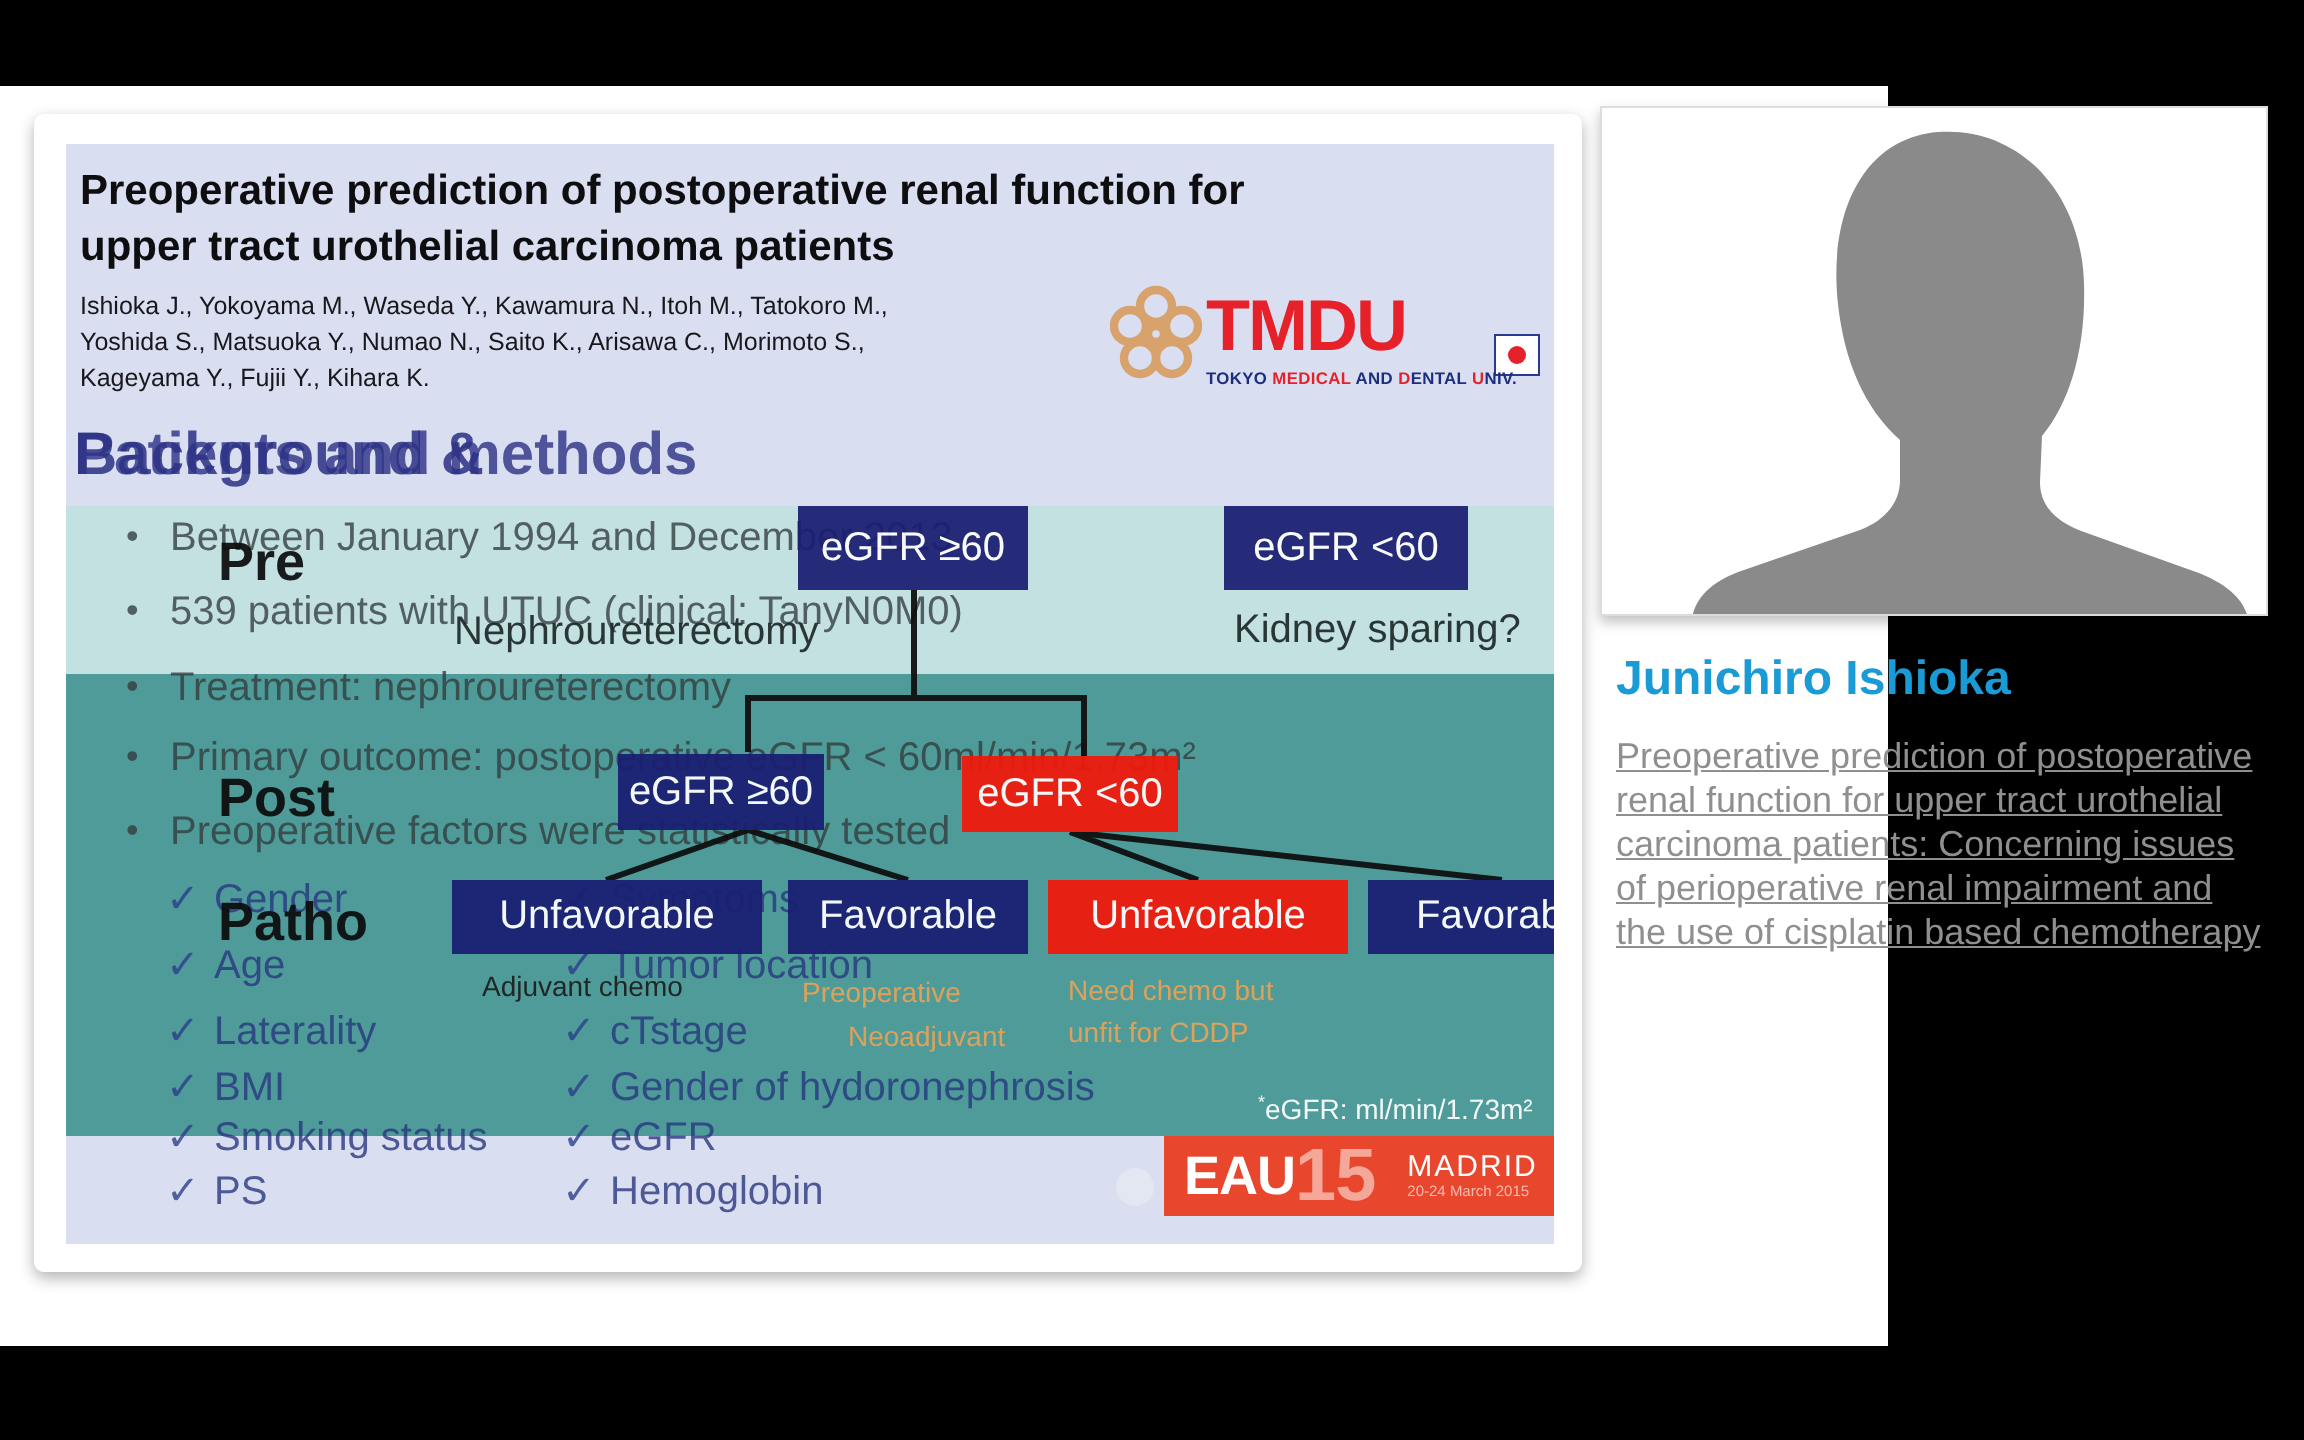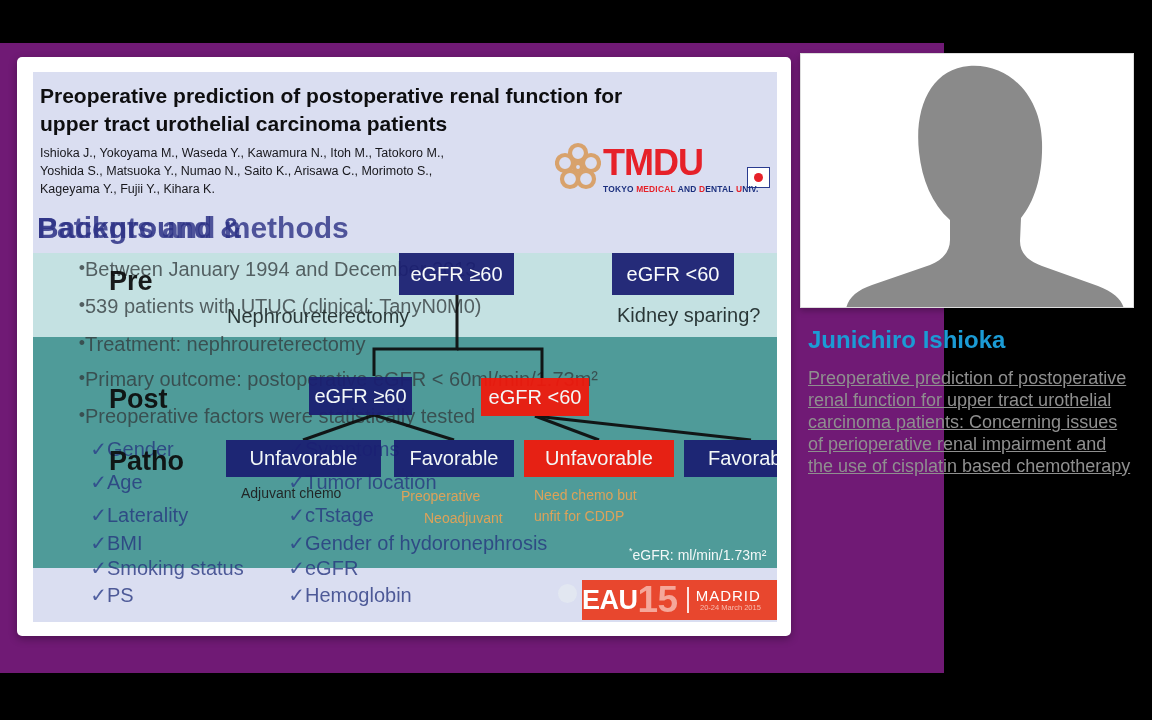--- a/index.html
+++ b/index.html
@@ -1,20 +1,20 @@
 <!DOCTYPE html>
 <html><head>
 <meta charset="utf-8">
 <style>
   * { margin:0; padding:0; box-sizing:border-box; }
   html,body { background:#000; }
   body { font-family:"Liberation Sans", sans-serif; }
   .stage { position:relative; width:1152px; height:720px; background:#000; overflow:hidden; margin:0 auto; }
 
-  .content-band { position:absolute; left:0; top:43px; width:944px; height:630px; background:#701a75;text-align:right; }
+  .content-band { position:absolute; left:0; top:43px; width:944px; height:630px; background:#ffffff; }
 
   
   .slide-card { position:absolute; left:17px; top:14px; width:774px; height:579px;
                 background:#fff; border-radius:5px; box-shadow:0 3px 8px rgba(0,0,0,.3); }
   .slide { position:absolute; left:16px; top:15px; width:744px; height:550px;
            background:#dadef1; overflow:hidden; }
 
   .band-light-teal { position:absolute; left:0; top:181px; width:744px; height:84px; background:#c4e1e2; }
   .band-dark-teal  { position:absolute; left:0; top:265px; width:744px; height:231px; background:#4f9b99; }
 
@@ -53,22 +53,22 @@
   .fbox.navy { background:#1a1e72; } .fbox.red { background:#f2180b; }
   .caption { position:absolute; font-size:20px; color:#1e2a2a; white-space:nowrap; }
   .annot { position:absolute; font-size:14px; white-space:nowrap; }
   .annot.dark { color:#1d1d1d; } .annot.orange { color:#e8a355; }
   .footnote { position:absolute; left:552px; top:474px; font-size:14px; color:#fff; white-space:nowrap; }
   .footnote sup { font-size:9px; }
 
   .connectors { position:absolute; left:0; top:0; pointer-events:none; }
 
   
-  .eau { position:absolute; left:549px; top:508px; width:196px; height:40px; background:#e8472e;
-         display:flex; align-items:center; padding:0 0; }
+  .eau { position:absolute; left:549px; top:496px; width:196px; height:40px; background:#e8472e;
+         display:flex; align-items:center; padding:0 10px; }
   .eau .eau-txt { font-size:27px; font-weight:bold; color:#fff; letter-spacing:-.5px; }
   .eau .eau-yr  { font-size:37px; font-weight:bold; color:#f5a79a; letter-spacing:-.5px; }
   .eau .div { width:2px; height:26px; background:rgba(255,255,255,.85); margin:0 7px 0 9px; }
   .eau .city { font-size:15px; color:#fff; letter-spacing:1px; line-height:15px; }
   .eau .dates { font-size:7.5px; color:#f7bcb0; line-height:9px; }
 
   .watermark { position:absolute; left:525px; top:512px; width:19px; height:19px; border-radius:50%;
                background:rgba(235,242,242,.45); }
 
   

